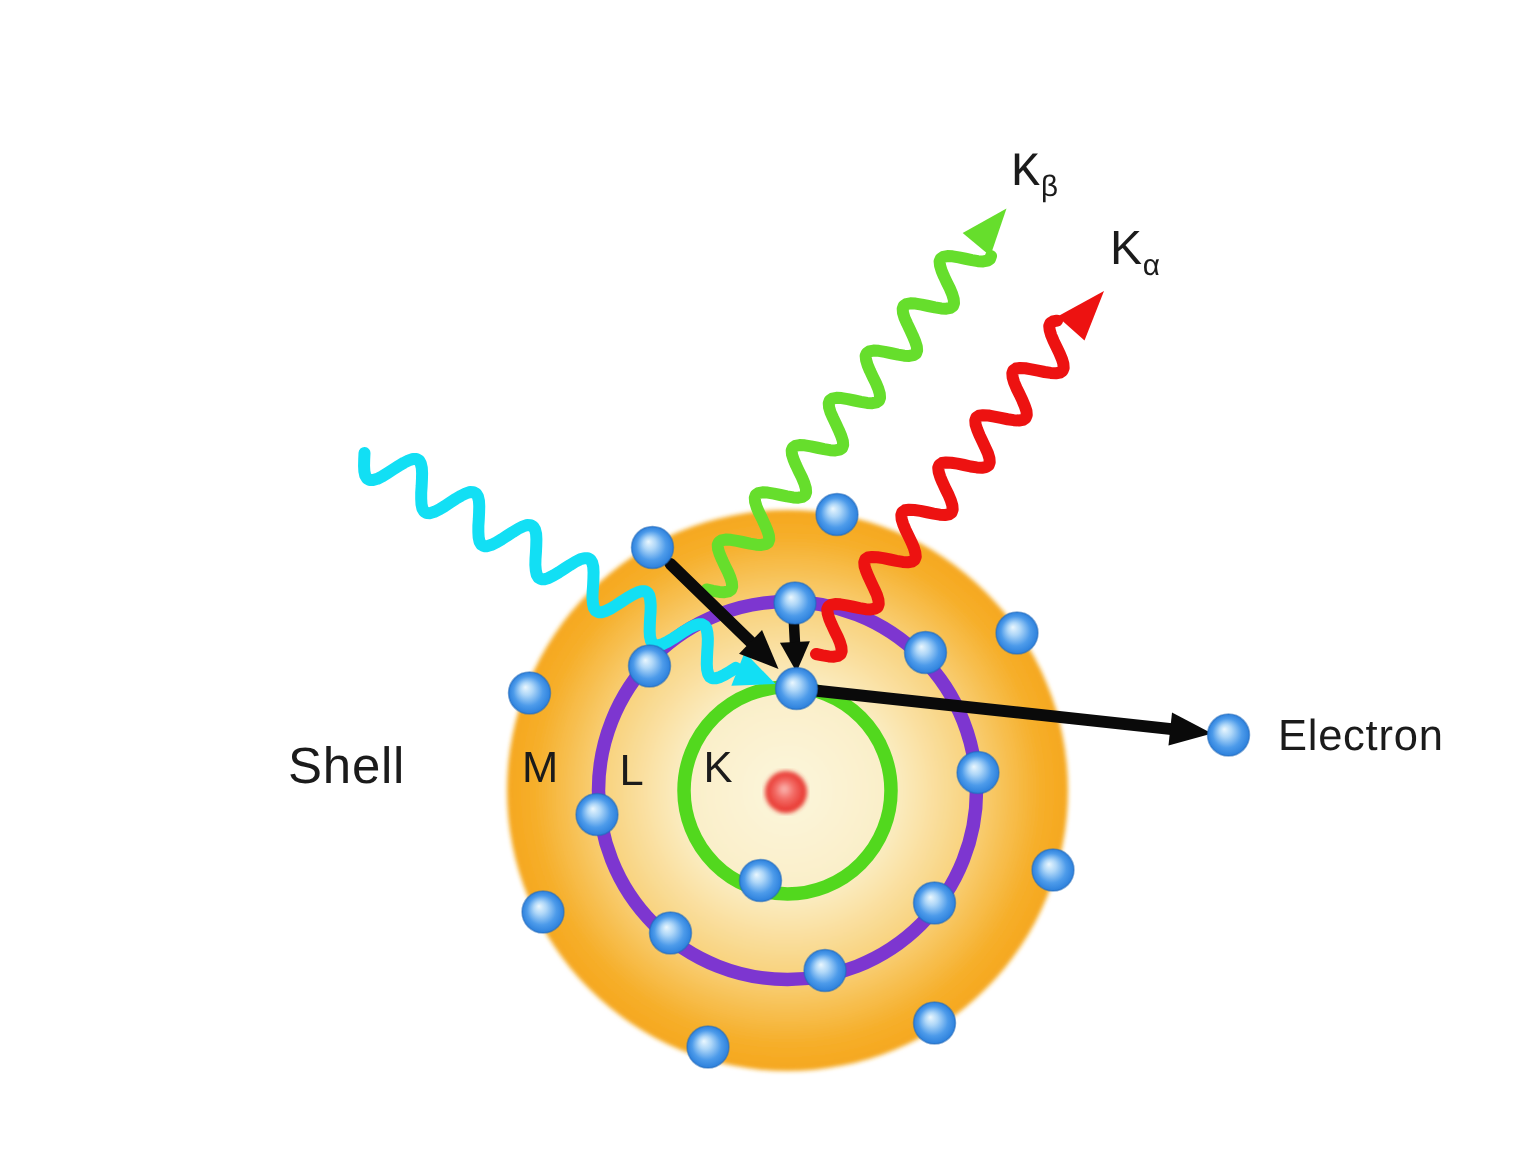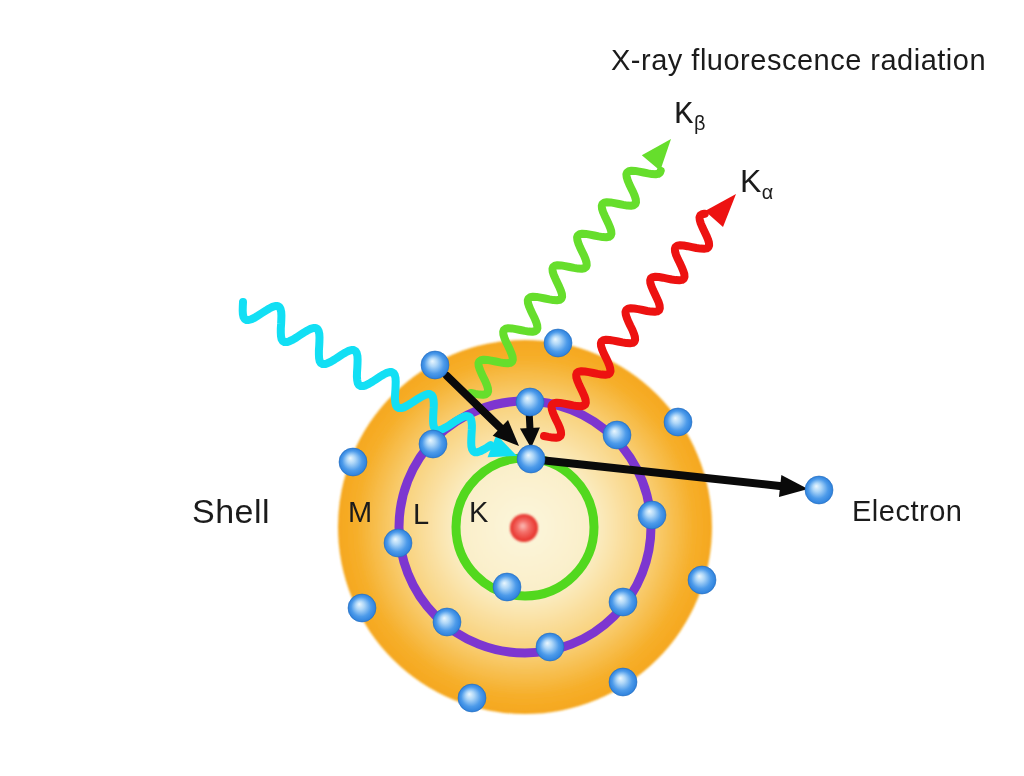--- a/index.html
+++ b/index.html
@@ -16,27 +16,27 @@
     position:absolute;
     white-space:nowrap;
     font-weight:400;
     letter-spacing:0.5px;
     color:#1b1b1b;
     line-height:1;
   }
   .lbl sub{font-size:0.62em;letter-spacing:0;}
   .lbl-title   {left:611px;top:46px; font-size:29px;}
   .lbl-kbeta   {left:674px;top:99px; font-size:32px;font-family:Liberation Mono, monospace;}
-  .lbl-kalpha  {left:740px;top:149px;font-size:32px;margin-top:16px;}
+  .lbl-kalpha  {left:740px;top:149px;font-size:32px;}
   .lbl-primary {left:31px; top:251px;font-size:29px;}
   .lbl-shell   {left:192px;top:494px;font-size:34px;}
   .lbl-shell-m {left:348px;top:498px;font-size:29px;}
   .lbl-shell-l {left:413px;top:500px;font-size:29px;}
   .lbl-shell-k {left:469px;top:498px;font-size:29px;}
-  .lbl-electron{left:852px;top:477px;font-size:29px;margin-top:20px;}
+  .lbl-electron{left:852px;top:477px;font-size:29px;}
 </style>
 </head>
 <body>
 
 <div class="stage">
   <svg id="diagram-svg" width="1024" height="776" viewBox="0 0 1024 776">
       <defs>
         <radialGradient id="atomGrad" cx="50%" cy="50%" r="50%" fx="50%" fy="50%">
           <stop offset="0%" stop-color="#FCF6DC"></stop>
           <stop offset="35%" stop-color="#FAEFC9"></stop>
@@ -89,21 +89,20 @@
       <circle cx="678" cy="422" r="14" fill="url(#electronGrad)" stroke="rgba(35,105,185,0.55)" stroke-width="1"></circle>
       <circle cx="702" cy="580" r="14" fill="url(#electronGrad)" stroke="rgba(35,105,185,0.55)" stroke-width="1"></circle>
       <circle cx="623" cy="682" r="14" fill="url(#electronGrad)" stroke="rgba(35,105,185,0.55)" stroke-width="1"></circle>
       <circle cx="472" cy="698" r="14" fill="url(#electronGrad)" stroke="rgba(35,105,185,0.55)" stroke-width="1"></circle>
       <circle cx="362" cy="608" r="14" fill="url(#electronGrad)" stroke="rgba(35,105,185,0.55)" stroke-width="1"></circle>
       <circle cx="353" cy="462" r="14" fill="url(#electronGrad)" stroke="rgba(35,105,185,0.55)" stroke-width="1"></circle>
       <circle cx="819" cy="490" r="14" fill="url(#electronGrad)" stroke="rgba(35,105,185,0.55)" stroke-width="1"></circle>
       <circle cx="524" cy="528" r="14" fill="url(#nucleusGrad)" filter="url(#soften)"></circle>
     </svg>
 
-  <div class="lbl lbl-title">X-ray fluorescence radiation</div>
 
   <div class="lbl lbl-kbeta"><span>K</span><sub>β</sub></div>
 
   <div class="lbl lbl-kalpha"><span>K</span><sub>α</sub></div>
 
   <div class="lbl lbl-shell">Shell</div>
   <div class="lbl lbl-shell-m">M</div>
   <div class="lbl lbl-shell-l">L</div>
   <div class="lbl lbl-shell-k">K</div>
   <div class="lbl lbl-electron">Electron</div>

